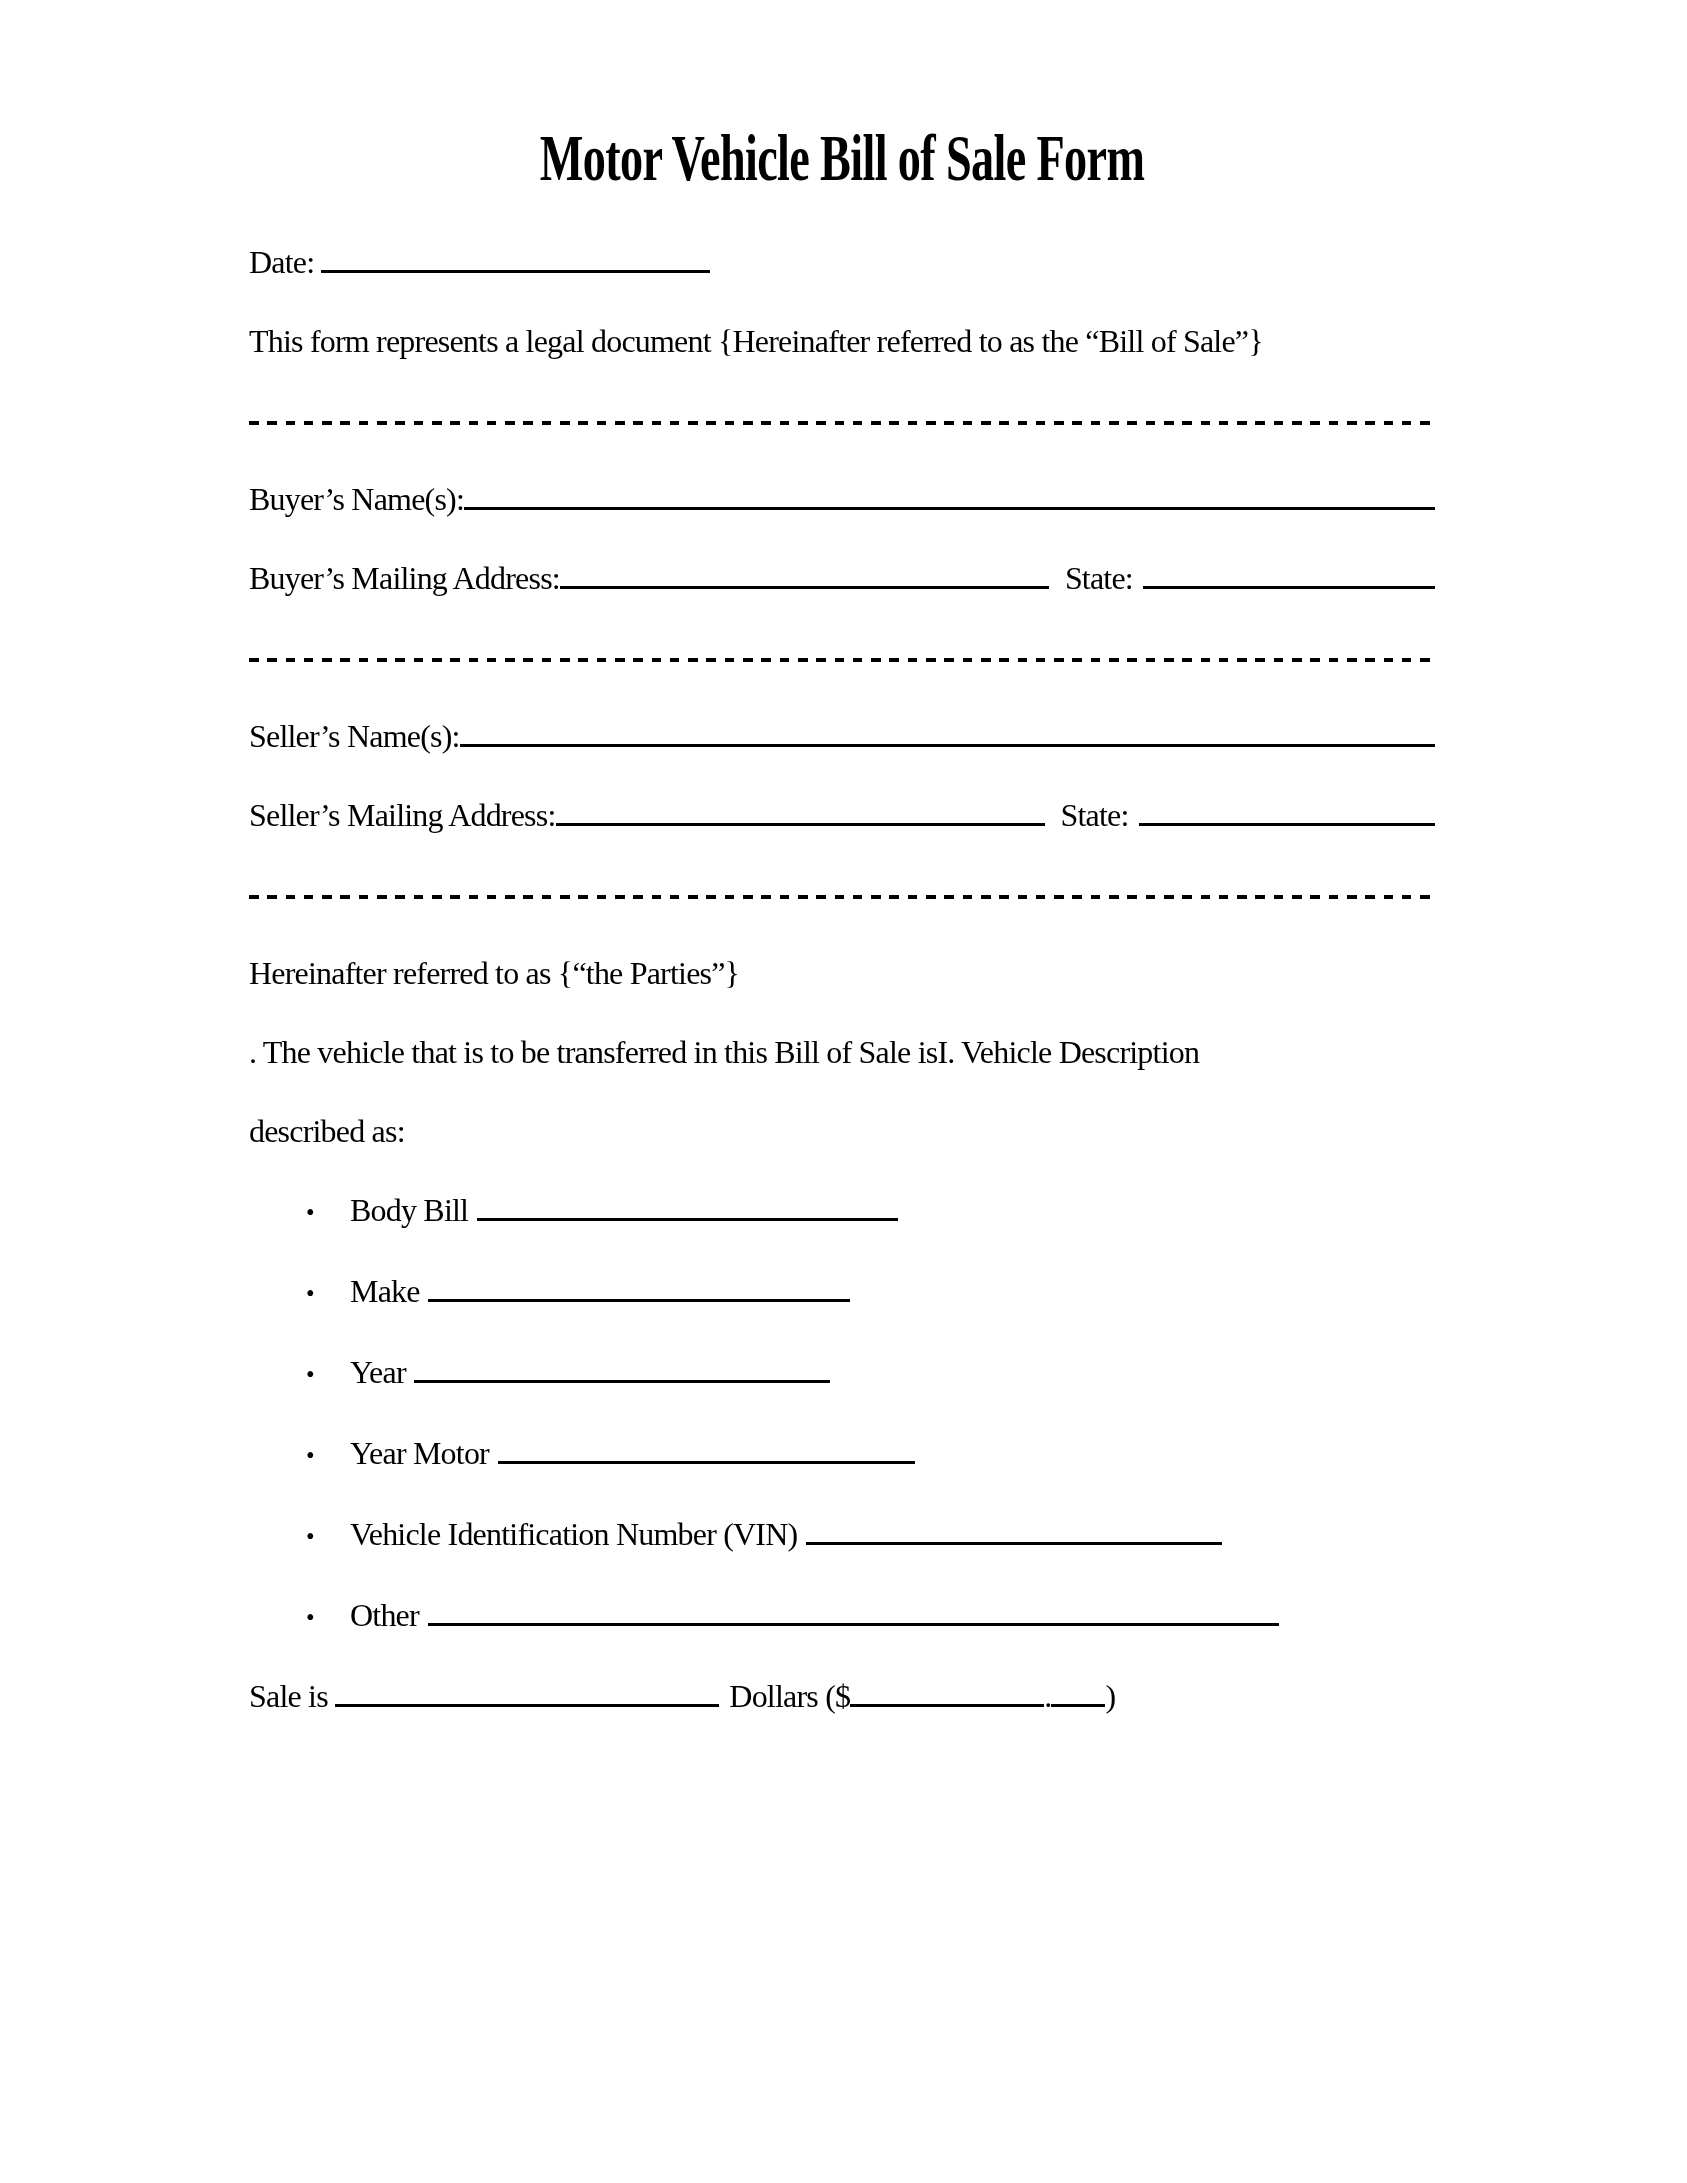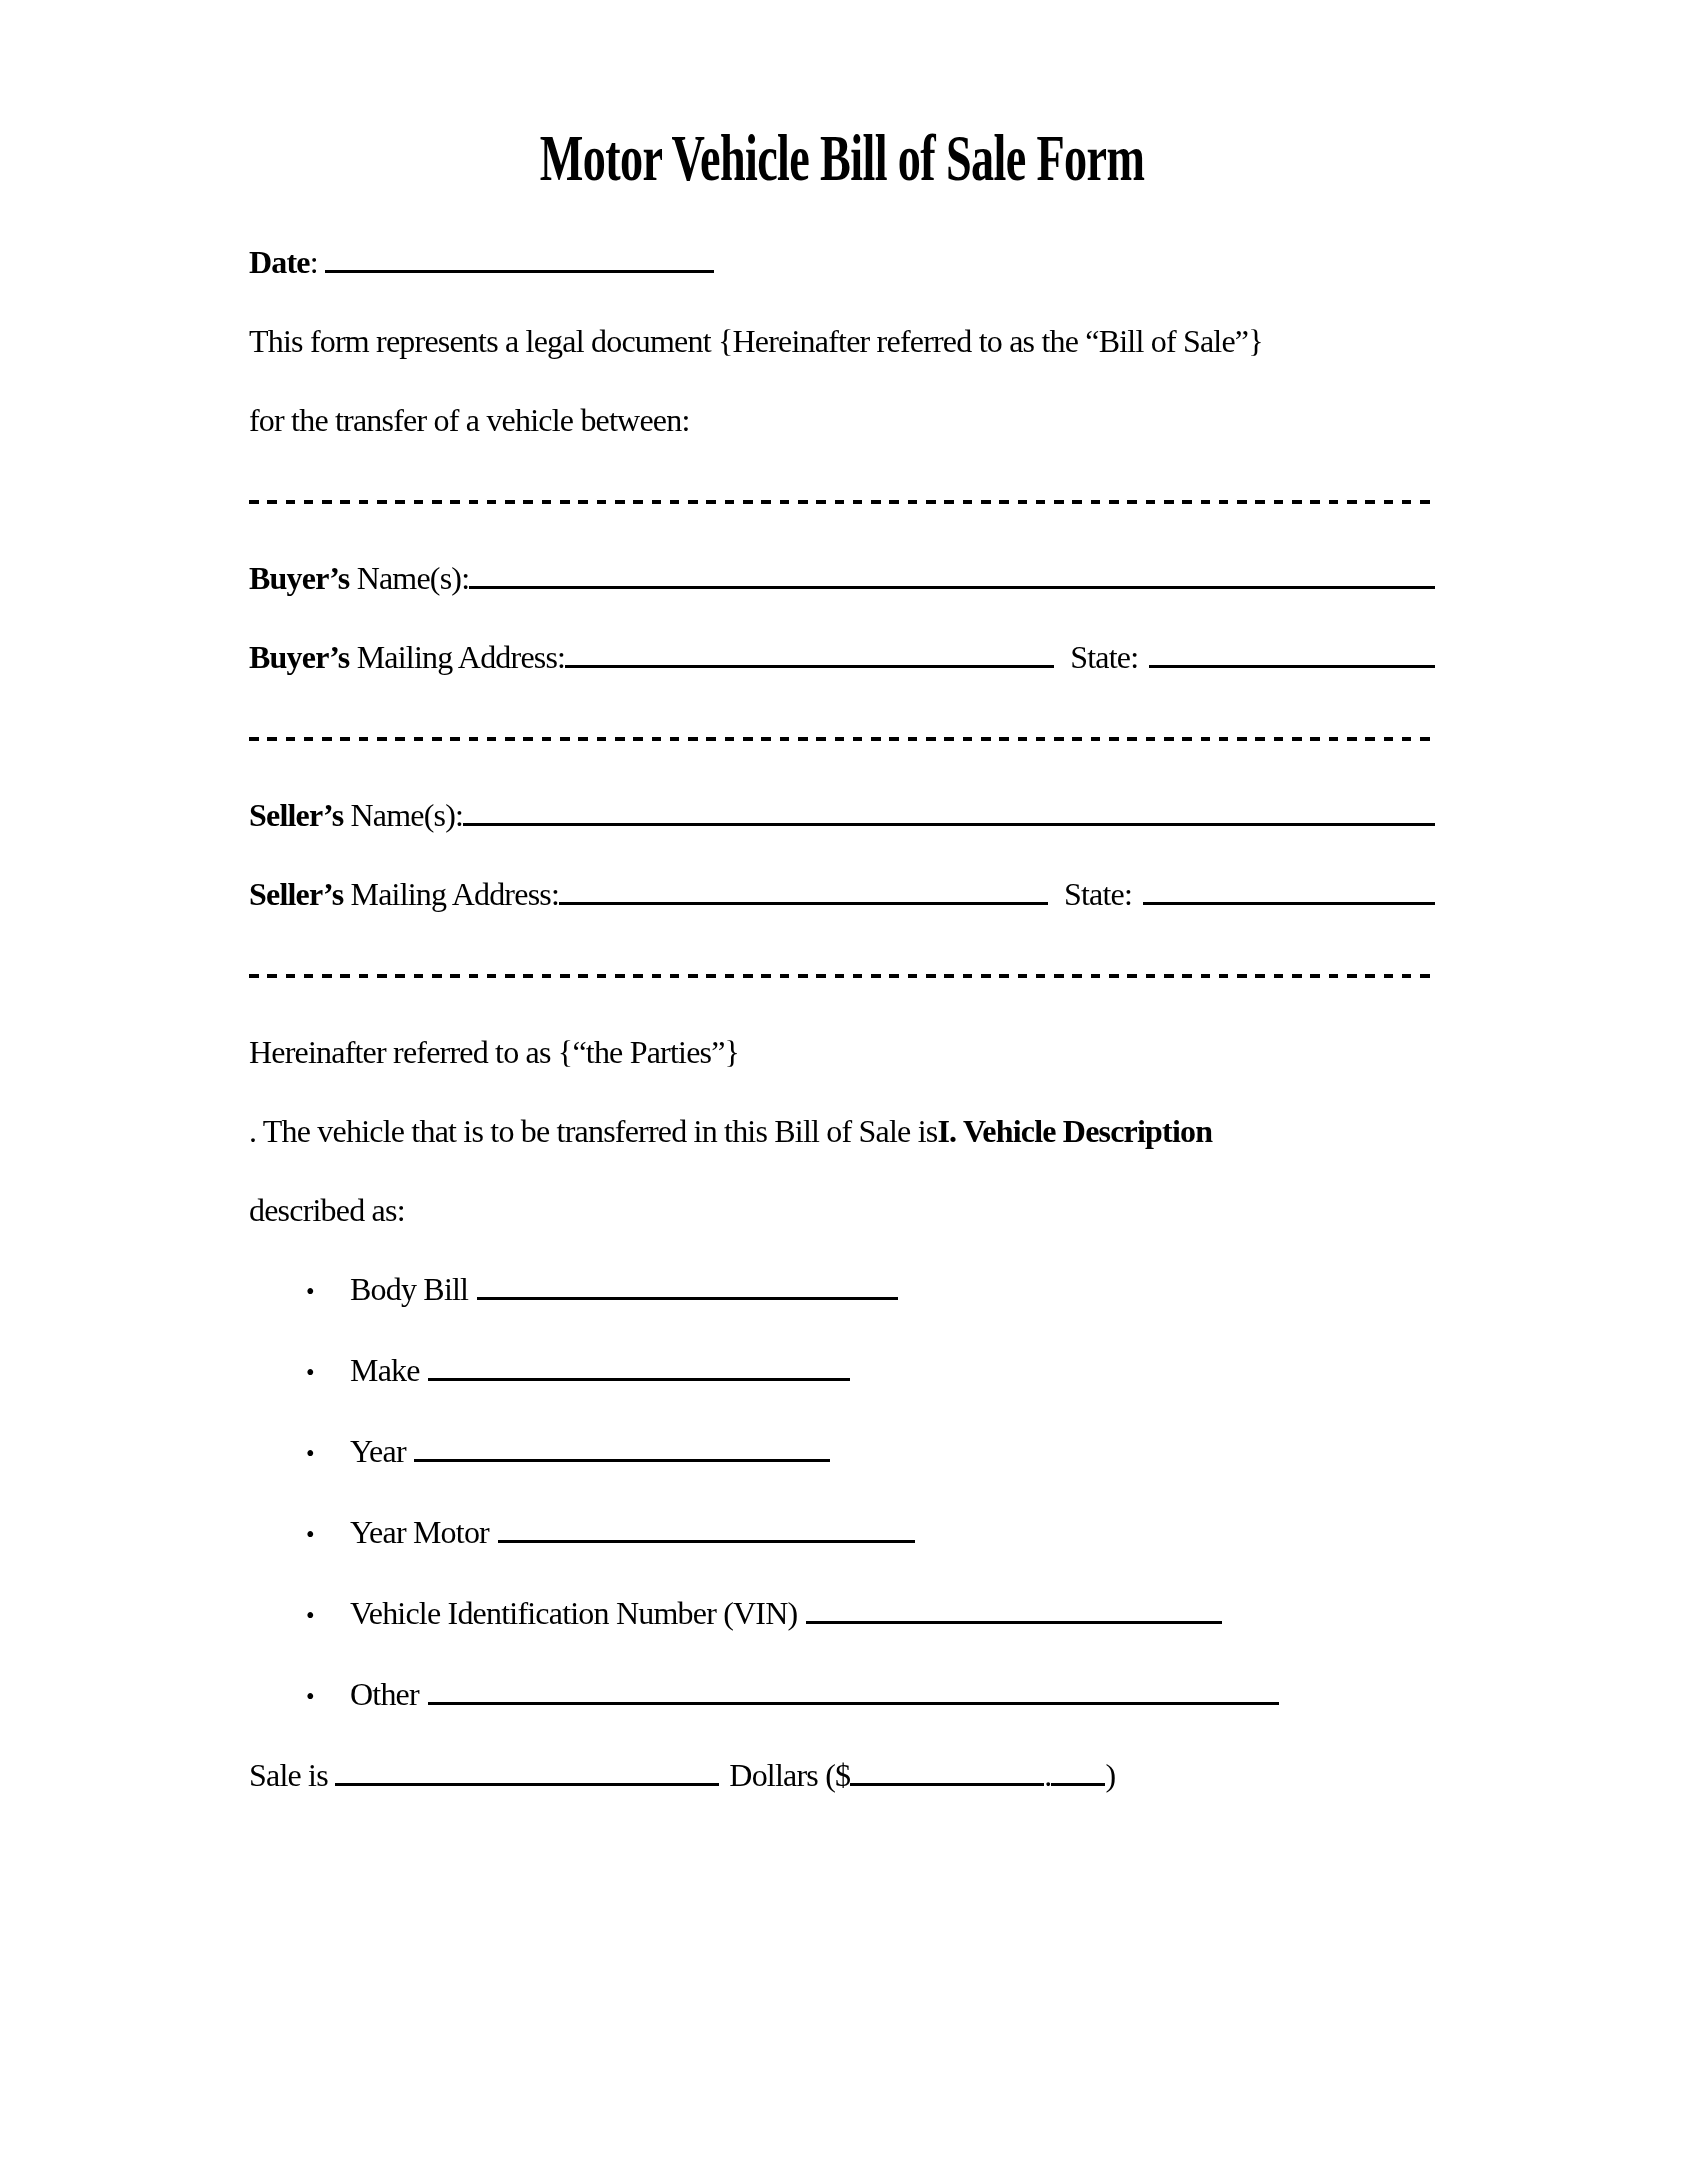--- a/index.html
+++ b/index.html
@@ -11,21 +11,21 @@
   }
   .doc{padding:114px 252px 0 249px;}
   .h1{
     line-height:87px;margin:0 0 19px 0;text-align:center;
     font-weight:bold;font-size:66px;letter-spacing:-0.9px;
     transform:scaleX(0.70);transform-origin:50% 50%;
     white-space:pre;
   }
   .ln{line-height:79px;display:flex;align-items:baseline;}
   .t{white-space:pre;}
-  .b{font-weight:bold;text-align:right;}
+  .b{font-weight:normal;text-align:right;}
   .u{display:inline-block;height:0;border-bottom:3.5px solid #000;}
   .grow{flex:1 1 auto;}
   .ml8{margin-left:7px;}
   .ml10{margin-left:8.7px;}
   .ml12{margin-left:10.5px;}
   .ml18{margin-left:16px;}
   .mt25{margin-top:22px;}
   .dash{height:79px;position:relative;}
   .dash::after{
     content:"";position:absolute;left:0;right:0;top:40px;height:3.5px;
@@ -51,23 +51,20 @@
   <h1 class="h1">Motor Vehicle Bill of Sale Form</h1>
 
   <div class="ln mt25">
     <span class="t b">Date</span>
       <span class="t">:</span>
     <span class="u w445 ml8"></span>
   </div>
 
   <div class="ln">
     <span class="t">This form represents a legal document {Hereinafter referred to as the “Bill of Sale”}</span>
-  </div>
-  <div class="ln">
-    <span class="t">for the transfer of a vehicle between:</span>
   </div>
 
   <div class="dash"></div>
 
   <div class="ln">
     <span class="t b">Buyer’s</span>
       <span class="t"> Name(s):</span>
     <span class="u grow"></span>
   </div>
   <div class="ln">

